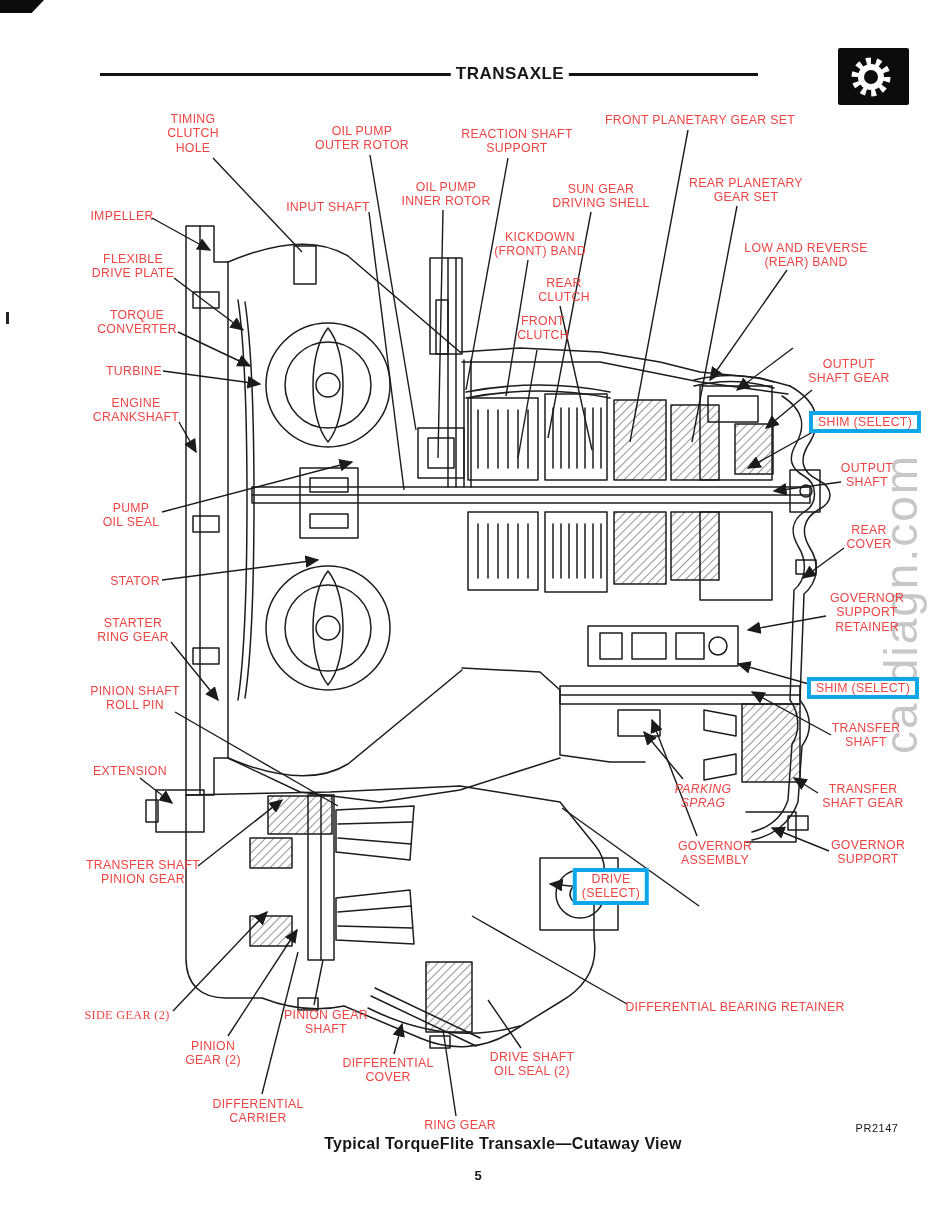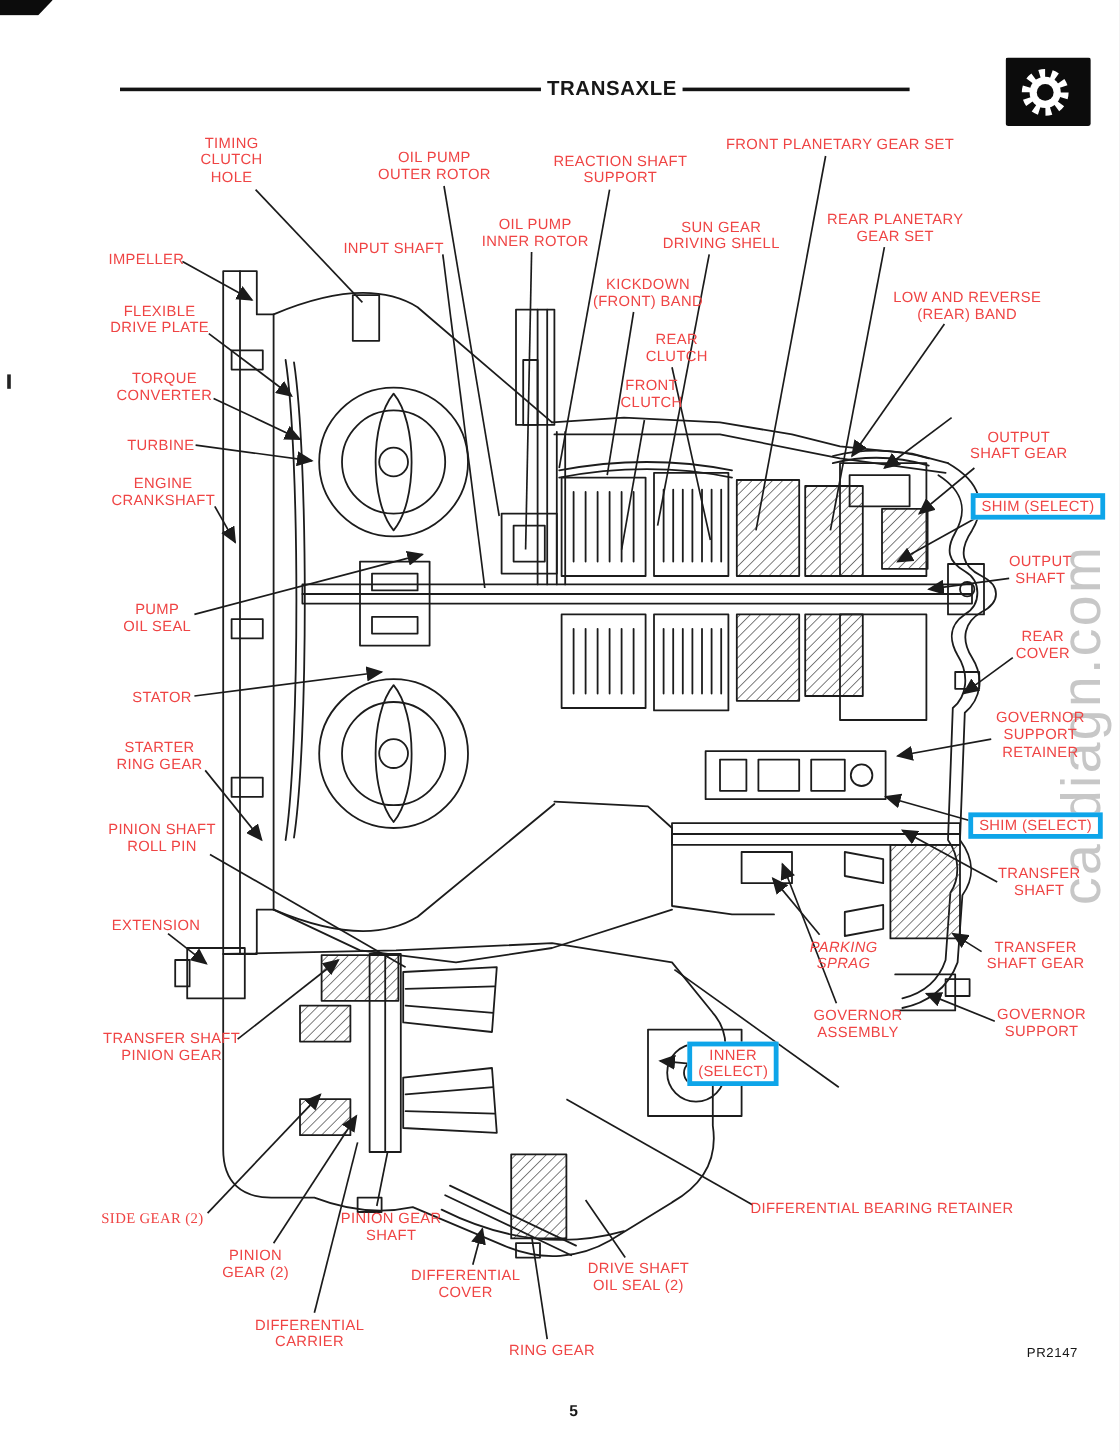--- a/index.html
+++ b/index.html
@@ -376,21 +376,21 @@
       </div>
       <div class="dlabel" style="left: 715px; top: 839px;">
         <div>GOVERNOR</div>
         <div>ASSEMBLY</div>
       </div>
       <div class="dlabel" style="left: 868px; top: 838px;">
         <div>GOVERNOR</div>
         <div>SUPPORT</div>
       </div>
       <div class="dlabel boxed" style="left: 611px; top: 868px;">
-        <div>INNER</div>
+        <div>DRIVE</div>
         <div>(SELECT)</div>
       </div>
       <div class="dlabel" style="left: 735px; top: 1000px;">
         <div>DIFFERENTIAL BEARING RETAINER</div>
       </div>
       <div class="dlabel" style="left: 143px; top: 858px;">
         <div>TRANSFER SHAFT</div>
         <div>PINION GEAR</div>
       </div>
       <div class="dlabel" style="left: 127px; top: 1008px; font-family: Liberation Serif, serif;">
@@ -414,15 +414,16 @@
       </div>
       <div class="dlabel" style="left: 258px; top: 1097px;">
         <div>DIFFERENTIAL</div>
         <div>CARRIER</div>
       </div>
       <div class="dlabel" style="left: 460px; top: 1118px;">
         <div>RING GEAR</div>
       </div>
     </div>
 
+  <div id="figure-caption">Typical TorqueFlite Transaxle—Cutaway View</div>
   <div id="page-number">5</div>
   <div id="figure-ref">PR2147</div>
 </div>
 
 </body></html>

